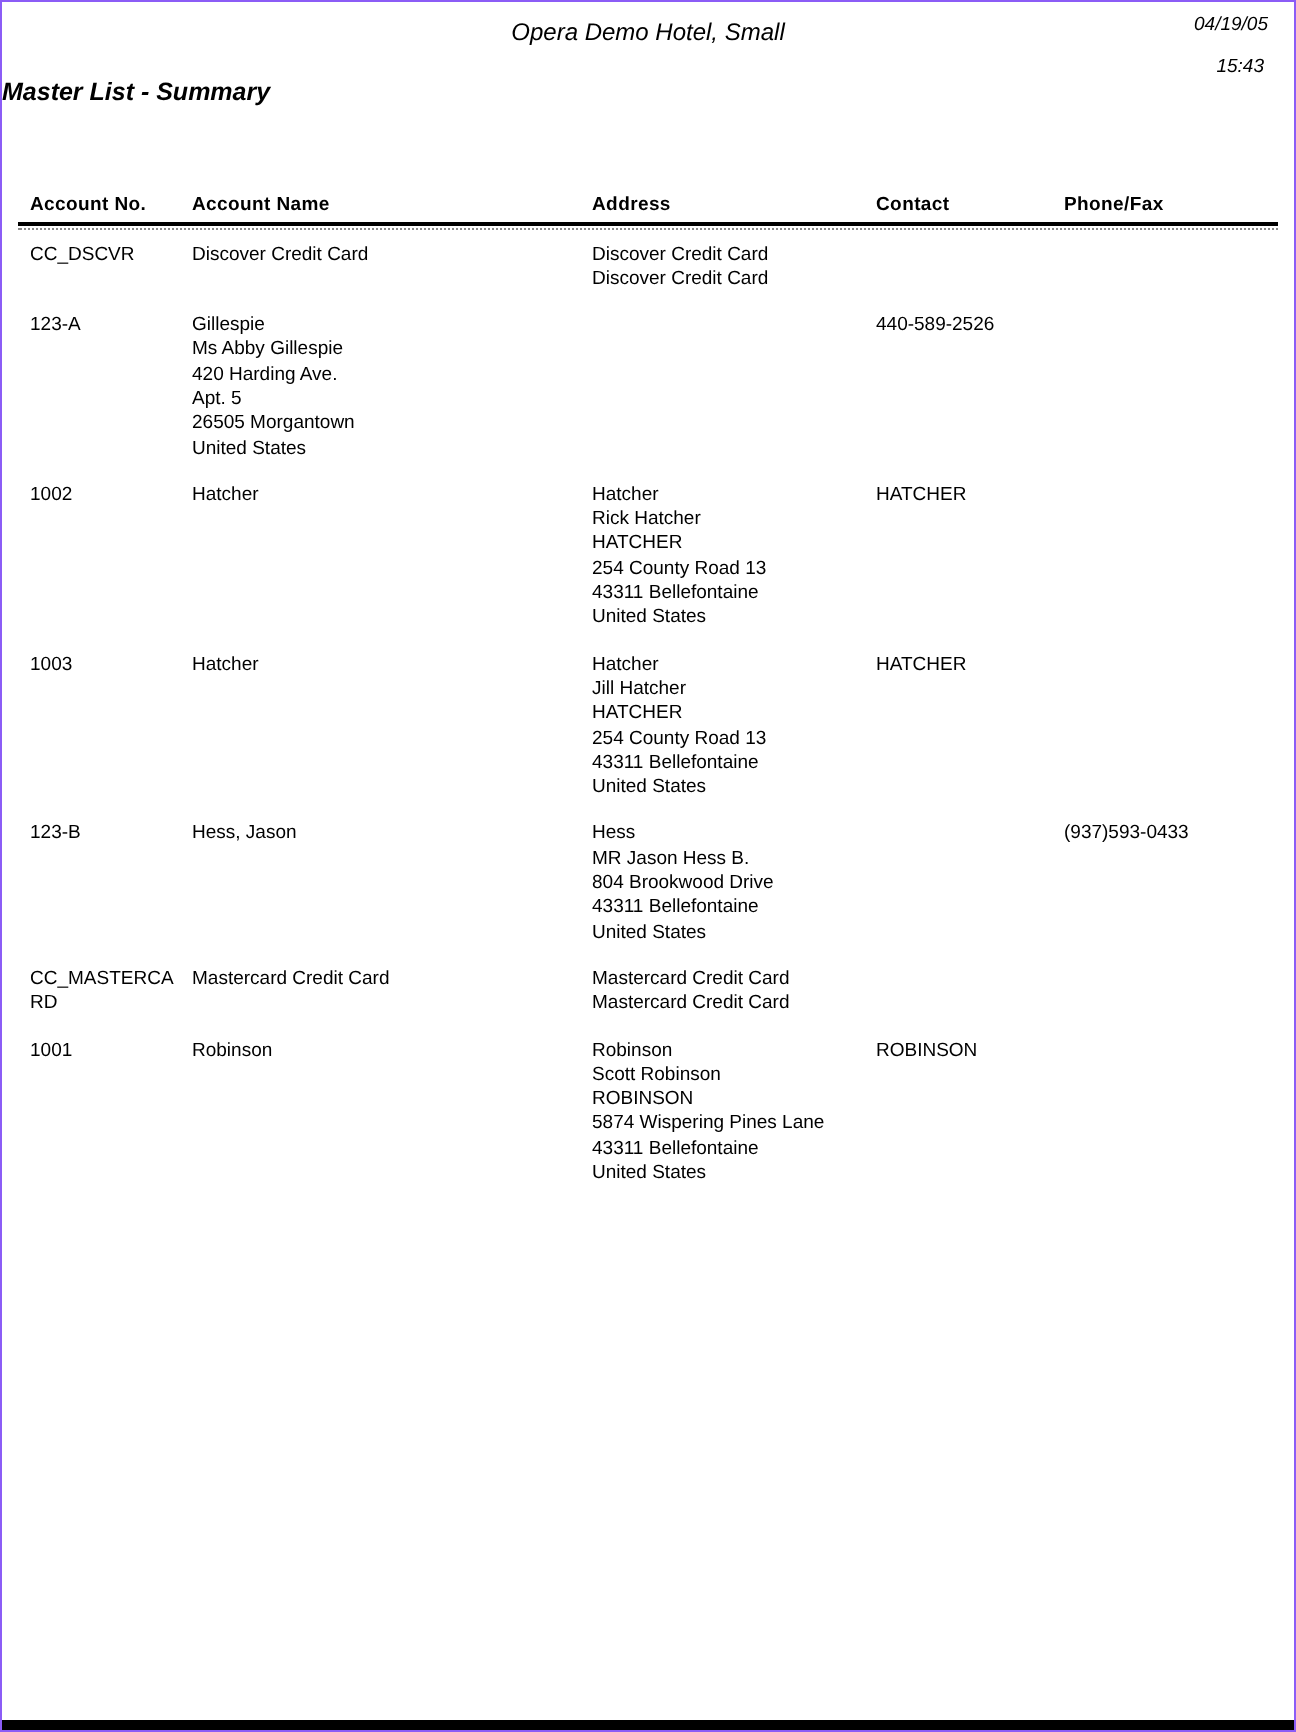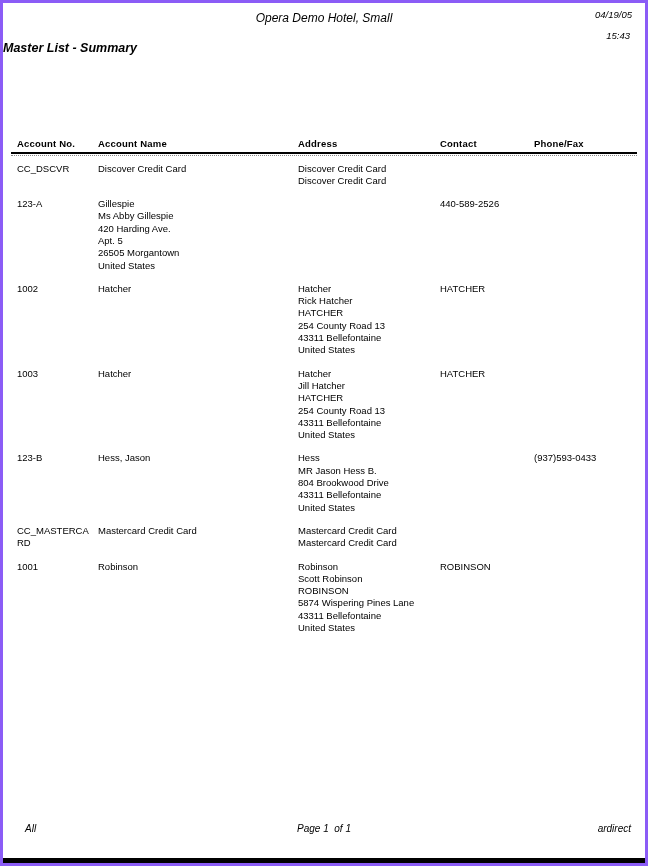--- a/index.html
+++ b/index.html
@@ -4,21 +4,21 @@
 <style>
   * { margin: 0; padding: 0; box-sizing: border-box; }
   html, body { background: #e8e8e8; }
   body { font-family: "Liberation Sans", sans-serif; }
 
   .page {
     position: relative;
     width: 648px;
     height: 866px;
     background: #ffffff;
-    border: 3px solid #8b5cf6;
+    border: 1px solid #8b5cf6;
     color: #000000;
     overflow: hidden;
   }
 
   
   .hotel-name {
     position: absolute;
     top: 8px; left: 0; right: 0;
     text-align: center;
     font-style: italic;
@@ -52,21 +52,20 @@
   }
   .thead, .trow {
     display: grid;
     grid-template-columns: 81px 200px 142px 94px 74px;
     padding-left: 6px;
   }
   .thead {
     font-weight: bold;
     font-size: 9.5px;
     letter-spacing: 0.2px;
-    margin-top: 39px;
   }
   .rule-solid { height: 1.5px; background: #000; margin-top: 3px; }
   .rule-dotted { height: 0; border-top: 1px dotted #8a8a8a; margin-top: 1px; }
 
   .tbody {
     margin-top: 7px;
     font-size: 9.5px;
     line-height: 12.3px;
   }
   .trow { margin-bottom: 11px; align-items: start; }
@@ -205,20 +204,15 @@
             <div>5874 Wispering Pines Lane</div>
             <div>43311 Bellefontaine</div>
             <div>United States</div>
           </div>
     <div class="cell c-contact">ROBINSON</div>
     <div class="cell c-phone"></div>
   </div>
 </div>
   </div>
 
-  <div class="footer">
-    <span class="footer-left">All</span>
-    <span class="footer-center">Page 1  of 1</span>
-    <span class="footer-right">ardirect</span>
-  </div>
 
   <div class="bottom-bar"></div>
 </div>
 
 </body></html>

